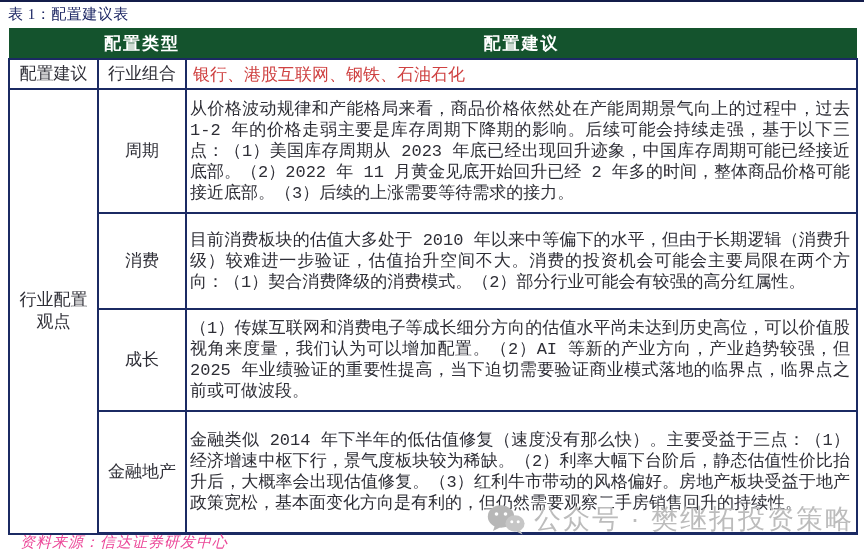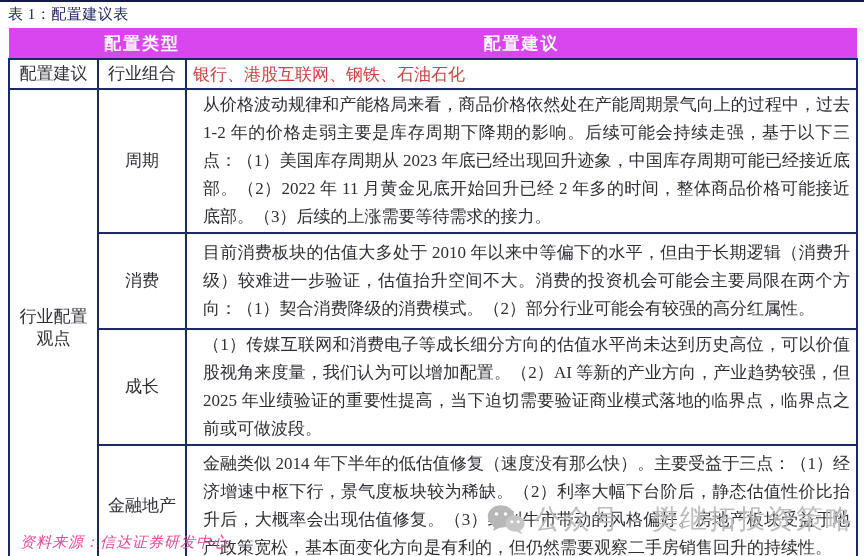--- a/index.html
+++ b/index.html
@@ -11,29 +11,29 @@
   .table-title {
     position:absolute; top:5px; left:8px; font-size:15px; font-weight:normal;
     color:#1B2563; letter-spacing:0.5px;
   }
   table.alloc {
     position:absolute; top:28px; left:8px; width:848px;
     border-collapse:collapse; table-layout:fixed;
   }
   col.c1 { width:89px; } col.c2 { width:88px; } col.c3 { width:671px; }
   tr.hdr th {
-    background:#d946ef; color:#ffffff; font-size:17px; font-weight:bold;
+    background:#14532d; color:#ffffff; font-size:17px; font-weight:bold;
     height:30px; padding:0; border:none; letter-spacing:2px;
   }
   td {
     border:2px solid #1B2A63; color:#2E2E36; font-size:17px;
     vertical-align:middle; padding:0;
   }
   td.lab { text-align:center; line-height:22px; padding:0 4px; }
-  td.content { text-align:justify; padding:1px 6px 1px 16px; line-height:28px; }
+  td.content { text-align:justify; padding:1px 6px 1px 3px; line-height:21px;font-family:Liberation Mono, monospace; }
   td.red-list { color:#CF4242; padding:0 6px; height:28px; text-align:left;margin-top:28px; }
   tr.r-combo td { height:28px; }
   tr.r-cycle td.content   { height:120px; }
   tr.r-consume td.content { height:92px; }
   tr.r-growth td.content  { height:98px; }
   tr.r-fin td.content     { height:118px;border-radius:31px; }
   tbody tr:last-child td { border-bottom:3px solid #1B2A63; }
   .source-note {
     position:absolute; left:20px; top:533px; font-style:italic;
     font-size:15px; color:#ec4899; letter-spacing:1px;

